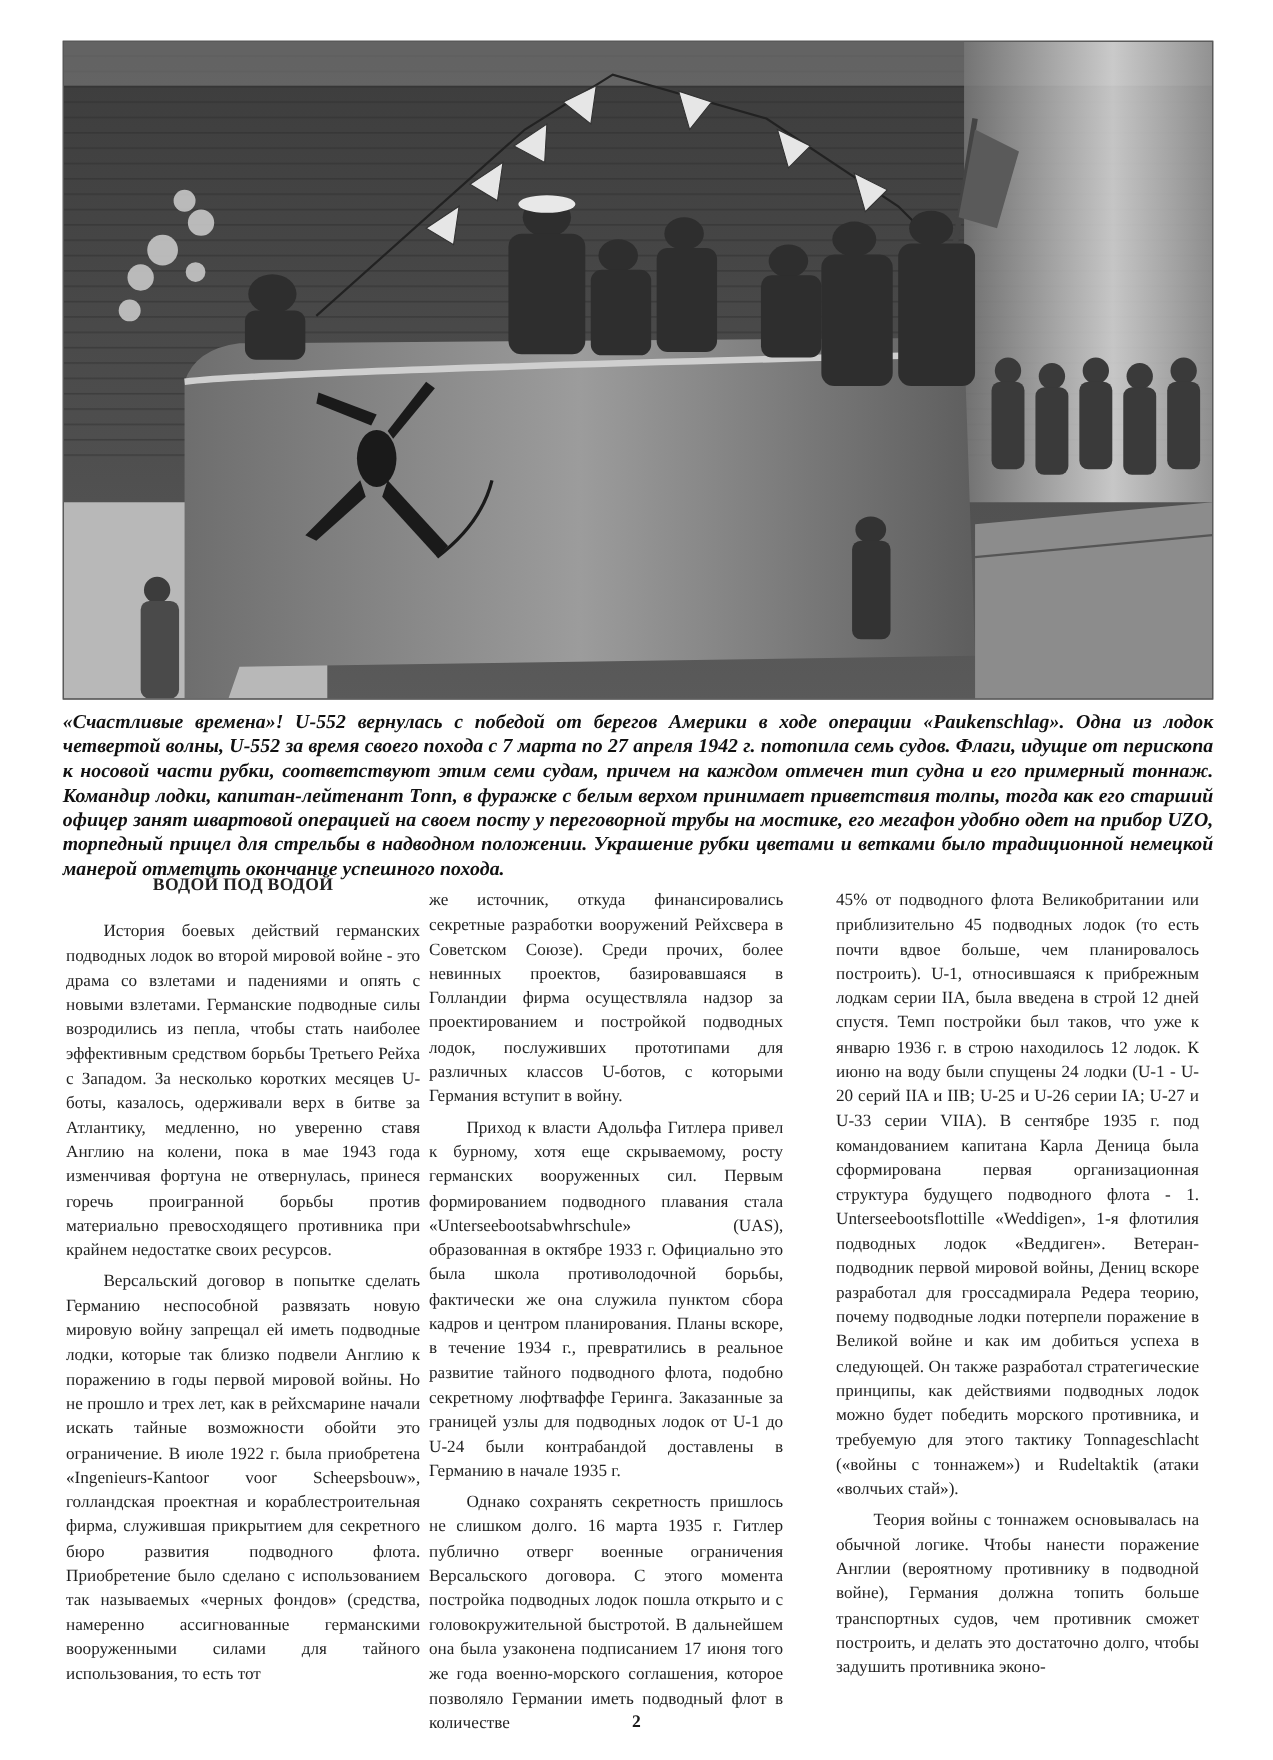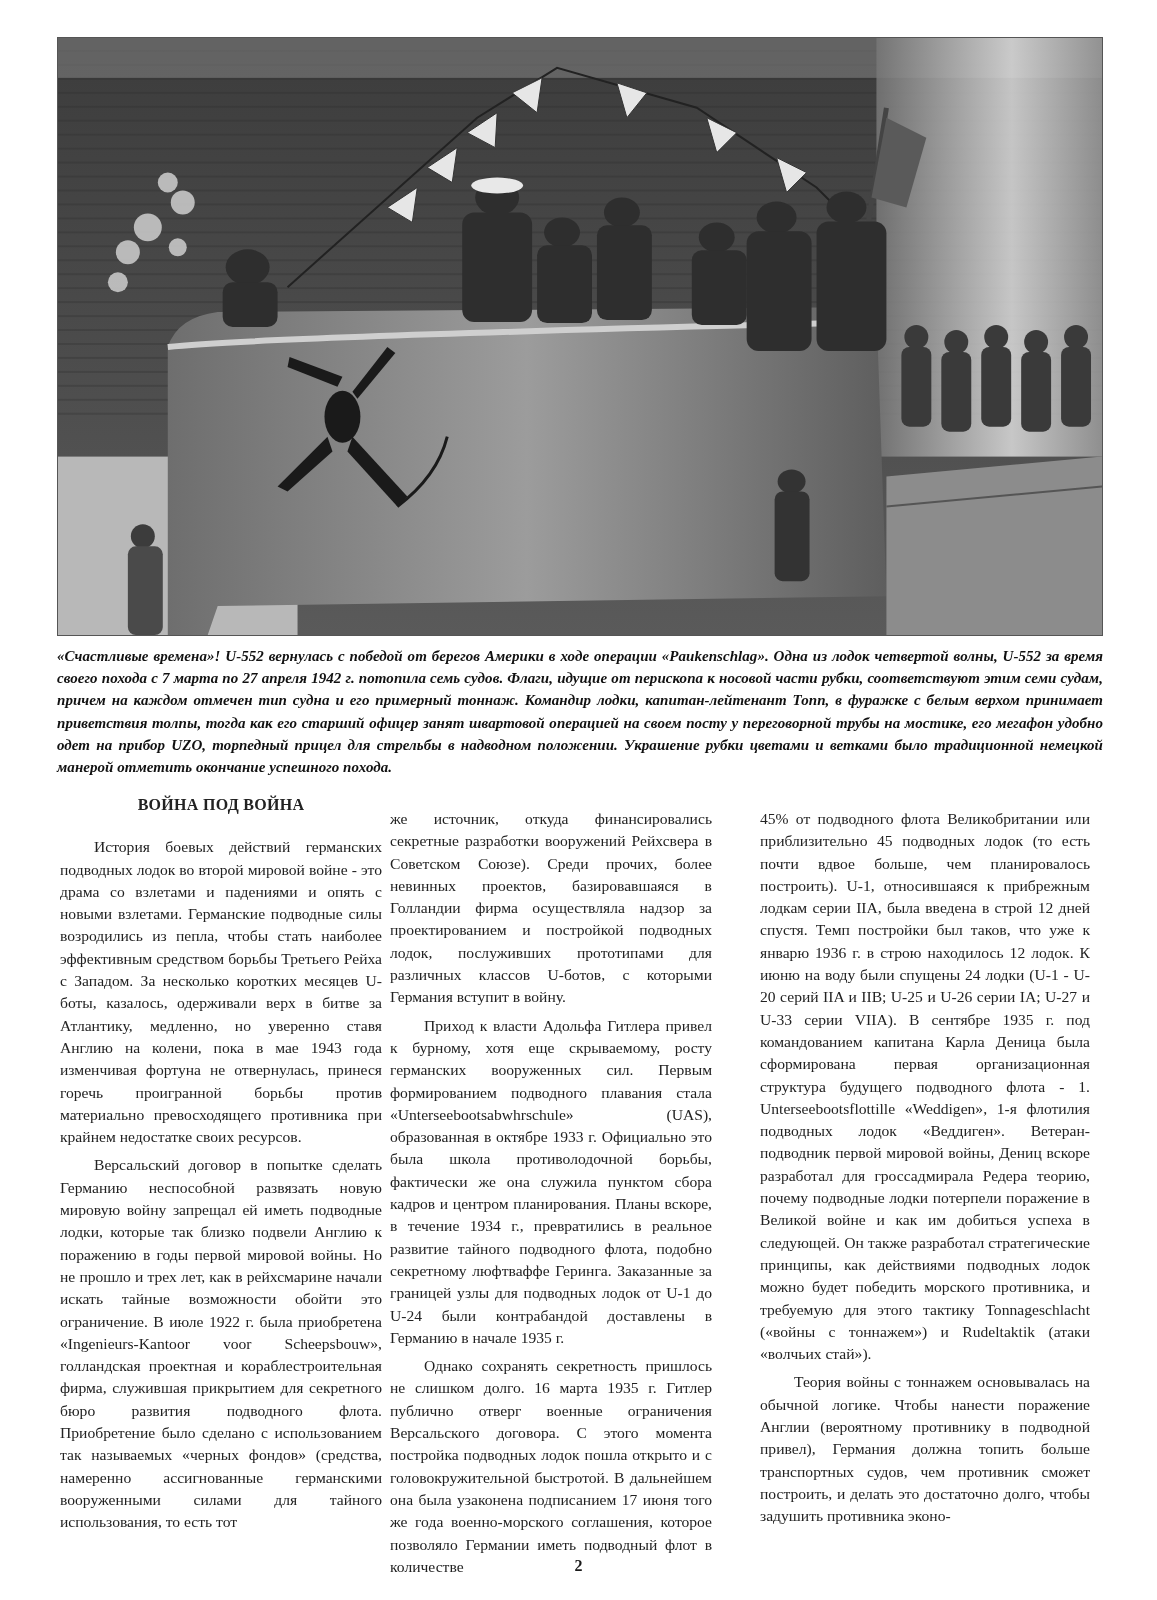--- a/index.html
+++ b/index.html
@@ -1,19 +1,19 @@
 <!DOCTYPE html>
 <html><head>
 <meta charset="utf-8">
 <style>
   html, body { margin: 0; padding: 0; background: #ffffff; }
   body { width: 1157px; height: 1600px; position: relative; overflow: hidden; font-family: "Liberation Serif", "DejaVu Serif", serif; color: #1a1a1a; }
   .photo { position: absolute; left: 57px; top: 37px; width: 1046px; height: 599px; border: 1px solid #555; box-sizing: border-box; overflow: hidden; background: #6a6a6a; }
   .photo svg { display: block; width: 100%; height: 100%; }
-  .caption { position: absolute; left: 57px; top: 645px; width: 1046px; font-style: italic; font-weight: bold; font-size: 15px; line-height: 22.2px; text-align: justify; letter-spacing: 0.05px; color: #111; }
+  .caption { position: absolute; left: 57px; top: 645px; width: 1046px; font-style: italic; font-weight: bold; font-size: 18px; line-height: 22.2px; text-align: justify; letter-spacing: 0.05px; color: #111; }
   .col { position: absolute; top: 790px; font-size: 15.6px; line-height: 22.3px; text-align: justify; color: #222; }
   .col1 { left: 60px; width: 322px; }
   .col2 { left: 390px; width: 322px; top: 808px; }
   .col3 { left: 760px; width: 330px; top: 808px; font-family: Liberation Serif, serif; }
   .col p { margin: 0 0 6px 0; text-indent: 34px; }
   .col p.cont { text-indent: 0; }
   .heading { text-align: center; font-weight: bold; font-size: 16px; margin: 4px 0 20px 0; letter-spacing: 0.3px; }
   .page-num { position: absolute; left: 0; width: 1157px; top: 1557px; text-align: center; font-size: 16px; font-weight: bold; }
 </style>
 </head>
@@ -124,29 +124,29 @@
     <rect x="718" y="455" width="35" height="90" rx="8" fill="#333"></rect>
 
     <ellipse cx="85" cy="500" rx="12" ry="12" fill="#3c3c3c"></ellipse>
     <rect x="70" y="510" width="35" height="89" rx="8" fill="#4a4a4a"></rect>
   </svg>
 </div>
 
 <div class="caption">«Счастливые времена»! U-552 вернулась с победой от берегов Америки в ходе операции «Paukenschlag». Одна из лодок четвертой волны, U-552 за время своего похода с 7 марта по 27 апреля 1942 г. потопила семь судов. Флаги, идущие от перископа к носовой части рубки, соответствуют этим семи судам, причем на каждом отмечен тип судна и его примерный тоннаж. Командир лодки, капитан-лейтенант Топп, в фуражке с белым верхом принимает приветствия толпы, тогда как его старший офицер занят швартовой операцией на своем посту у переговорной трубы на мостике, его мегафон удобно одет на прибор UZO, торпедный прицел для стрельбы в надводном положении. Украшение рубки цветами и ветками было традиционной немецкой манерой отметить окончание успешного похода.</div>
 
 <div class="col col1">
-  <div class="heading">ВОЙНА ПОД ВОЙНА</div>
+  <div class="heading">ВОДОЙ ПОД ВОДОЙ</div>
   <p>История боевых действий германских подводных лодок во второй мировой войне - это драма со взлетами и падениями и опять с новыми взлетами. Германские подводные силы возродились из пепла, чтобы стать наиболее эффективным средством борьбы Третьего Рейха с Западом. За несколько коротких месяцев U-боты, казалось, одерживали верх в битве за Атлантику, медленно, но уверенно ставя Англию на колени, пока в мае 1943 года изменчивая фортуна не отвернулась, принеся горечь проигранной борьбы против материально превосходящего противника при крайнем недостатке своих ресурсов.</p>
   <p>Версальский договор в попытке сделать Германию неспособной развязать новую мировую войну запрещал ей иметь подводные лодки, которые так близко подвели Англию к поражению в годы первой мировой войны. Но не прошло и трех лет, как в рейхсмарине начали искать тайные возможности обойти это ограничение. В июле 1922 г. была приобретена «Ingenieurs-Kantoor voor Scheepsbouw», голландская проектная и кораблестроительная фирма, служившая прикрытием для секретного бюро развития подводного флота. Приобретение было сделано с использованием так называемых «черных фондов» (средства, намеренно ассигнованные германскими вооруженными силами для тайного использования, то есть тот</p>
 </div>
 
 <div class="col col2">
   <p class="cont">же источник, откуда финансировались секретные разработки вооружений Рейхсвера в Советском Союзе). Среди прочих, более невинных проектов, базировавшаяся в Голландии фирма осуществляла надзор за проектированием и постройкой подводных лодок, послуживших прототипами для различных классов U-ботов, с которыми Германия вступит в войну.</p>
   <p>Приход к власти Адольфа Гитлера привел к бурному, хотя еще скрываемому, росту германских вооруженных сил. Первым формированием подводного плавания стала «Unterseebootsabwhrschule» (UAS), образованная в октябре 1933 г. Официально это была школа противолодочной борьбы, фактически же она служила пунктом сбора кадров и центром планирования. Планы вскоре, в течение 1934 г., превратились в реальное развитие тайного подводного флота, подобно секретному люфтваффе Геринга. Заказанные за границей узлы для подводных лодок от U-1 до U-24 были контрабандой доставлены в Германию в начале 1935 г.</p>
   <p>Однако сохранять секретность пришлось не слишком долго. 16 марта 1935 г. Гитлер публично отверг военные ограничения Версальского договора. С этого момента постройка подводных лодок пошла открыто и с головокружительной быстротой. В дальнейшем она была узаконена подписанием 17 июня того же года военно-морского соглашения, которое позволяло Германии иметь подводный флот в количестве</p>
 </div>
 
 <div class="col col3">
   <p class="cont">45% от подводного флота Великобритании или приблизительно 45 подводных лодок (то есть почти вдвое больше, чем планировалось построить). U-1, относившаяся к прибрежным лодкам серии IIA, была введена в строй 12 дней спустя. Темп постройки был таков, что уже к январю 1936 г. в строю находилось 12 лодок. К июню на воду были спущены 24 лодки (U-1 - U-20 серий IIA и IIB; U-25 и U-26 серии IA; U-27 и U-33 серии VIIA). В сентябре 1935 г. под командованием капитана Карла Деница была сформирована первая организационная структура будущего подводного флота - 1. Unterseebootsflottille «Weddigen», 1-я флотилия подводных лодок «Веддиген». Ветеран-подводник первой мировой войны, Дениц вскоре разработал для гроссадмирала Редера теорию, почему подводные лодки потерпели поражение в Великой войне и как им добиться успеха в следующей. Он также разработал стратегические принципы, как действиями подводных лодок можно будет победить морского противника, и требуемую для этого тактику Tonnageschlacht («войны с тоннажем») и Rudeltaktik (атаки «волчьих стай»).</p>
-  <p>Теория войны с тоннажем основывалась на обычной логике. Чтобы нанести поражение Англии (вероятному противнику в подводной привел), Германия должна топить больше транспортных судов, чем противник сможет построить, и делать это достаточно долго, чтобы задушить противника эконо-</p>
+  <p>Теория войны с тоннажем основывалась на обычной логике. Чтобы нанести поражение Англии (вероятному противнику в подводной войне), Германия должна топить больше транспортных судов, чем противник сможет построить, и делать это достаточно долго, чтобы задушить противника эконо-</p>
 </div>
 
 <div class="page-num">2</div>
 
 </body></html>

